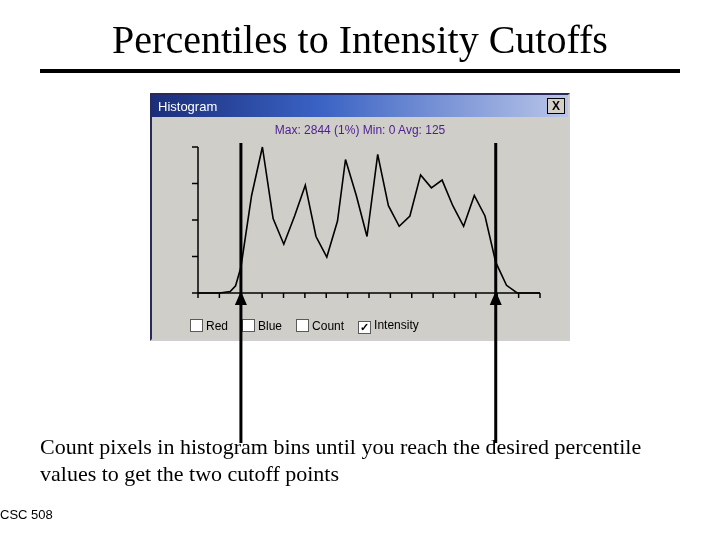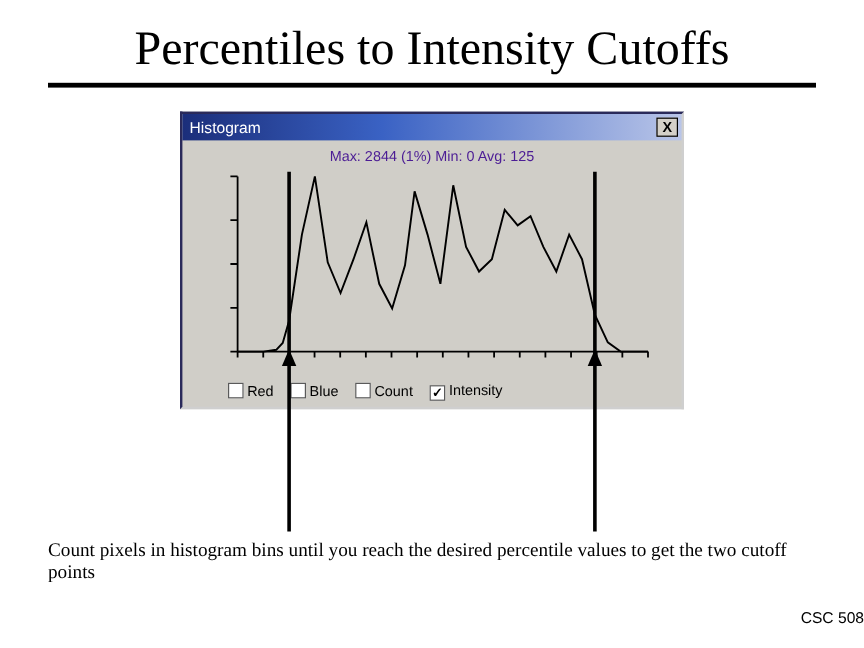--- a/index.html
+++ b/index.html
@@ -96,27 +96,27 @@
   
   .arrows {
     position: absolute;
     top: 50px; left: 0; width: 100%; height: 330px;
     pointer-events: none;
   }
   .caption {
     position: absolute;
     left: 40px; right: 40px;
     bottom: 52px;
-    font-size: 16px;
+    font-size: 22px;
     line-height: 1.22;
   }
   .footer {
     position: absolute;
     left: 0; right: 0; bottom: 18px;
-    text-align: right;
+    text-align: left;
     font-family: Arial, sans-serif;
     font-size: 13px;
   }
 </style>
 </head>
 <body>
 
 <div class="slide">
   <h1 class="title">Percentiles to Intensity Cutoffs</h1>
   <div class="hr"></div>

